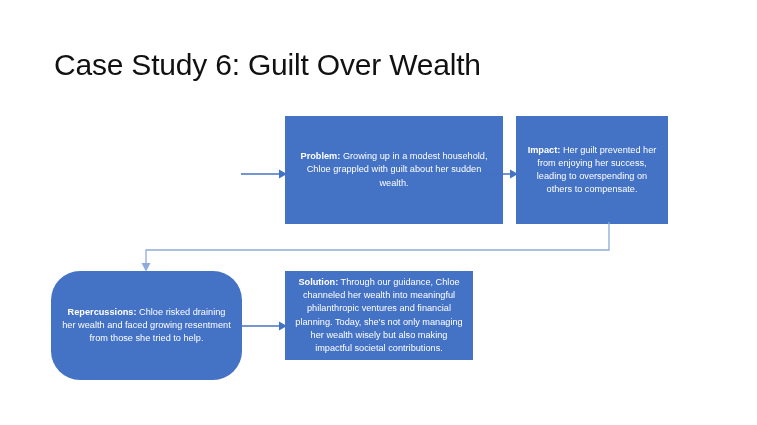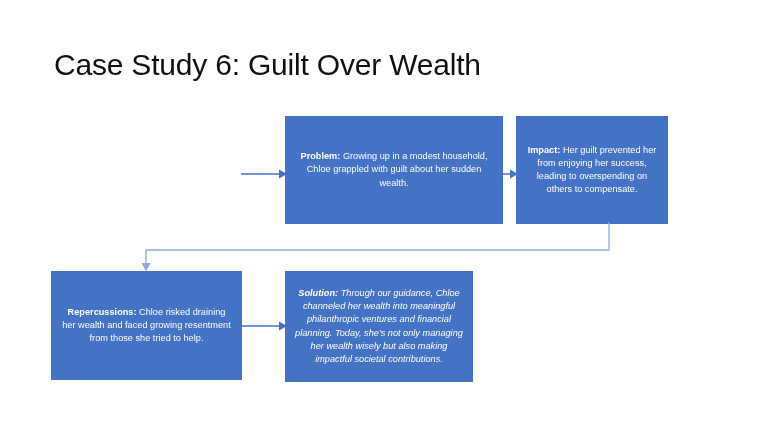--- a/index.html
+++ b/index.html
@@ -42,22 +42,22 @@
     text-align: center;
     width: 100%;
   }
   .node-text b {
     font-weight: bold;
   }
   
   #node-person        { left: 51px;  top: 116px; width: 190px; height: 108px; }
   #node-problem       { left: 285px; top: 116px; width: 218px; height: 108px; }
   #node-impact        { left: 516px; top: 116px; width: 152px; height: 108px; }
-  #node-repercussions { left: 51px;  top: 271px; width: 191px; height: 109px; }
-  #node-solution      { left: 285px; top: 271px; width: 188px; height: 111px; font-style: italic; }
+  #node-repercussions { left: 51px;  top: 271px; width: 191px; height: 109px; border-radius: 29px; }
+  #node-solution      { left: 285px; top: 271px; width: 188px; height: 89px; }
 
   .connector {
     position: absolute;
     overflow: visible;
   }
   .connector svg { display: block; overflow: visible; }
 
   #conn-1 { left: 241px; top: 160px; width: 46px; height: 28px; }
   #conn-2 { left: 473px; top: 160px; width: 45px; height: 28px; }
   #conn-3 { left: 140px; top: 222px; width: 476px; height: 54px; }

